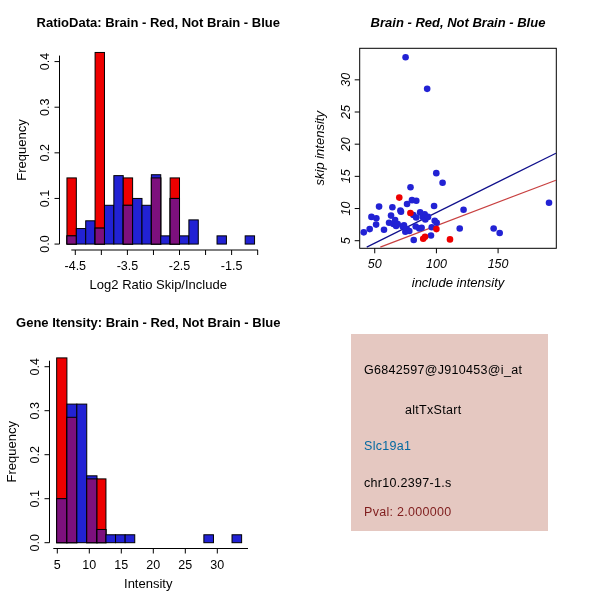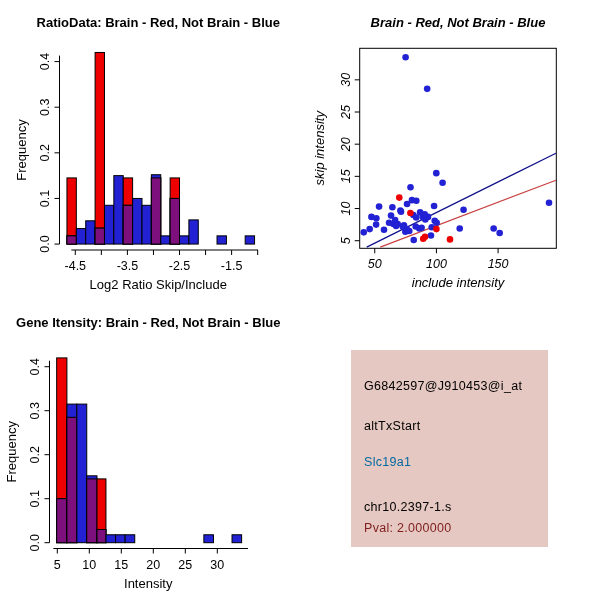--- a/index.html
+++ b/index.html
@@ -4,34 +4,34 @@
 <style>
   html,body{margin:0;padding:0;}
   body{
     width:600px;height:600px;position:relative;background:#ffffff;
     font-family:"Liberation Sans",sans-serif;overflow:hidden;
   }
   .panel{position:absolute;width:300px;height:300px;}
   #panel-tl{left:0;top:0;padding-left:10px;}
   #panel-tr{left:308px;top:0;font-style:italic;}
   #panel-bl{left:0;top:300px;text-align:right;}
-  #panel-br{left:300px;top:300px;text-align:center;}
+  #panel-br{left:300px;top:284px;text-align:center;}
   svg.chart{display:block;width:300px;height:300px;}
   svg.chart text{font-family:"Liberation Sans",sans-serif;}
   .pink-box{
     position:absolute;left:51px;top:50px;width:197px;height:197px;
   }
   .info-line{
     position:absolute;left:13px;font-size:12.5px;letter-spacing:0.3px;
     white-space:nowrap;color:#000;
   }
   .il-0{top:29px;}
-  .il-1{top:69px;}
+  .il-1{top:69px;margin-left:41px;}
   .il-2{top:105px;}
-  .il-3{top:142px;margin-top:8px;}
+  .il-3{top:142px;}
   .il-4{top:171px;}
 </style>
 </head>
 <body>
 
 <div class="panel" id="panel-tl">
   <svg class="chart" width="300" height="300">
       <text x="148.25" y="27" text-anchor="middle" font-size="13" fill="#000" font-weight="bold">RatioData: Brain - Red, Not Brain - Blue</text>
       <line x1="61.28957783641161" y1="250" x2="248" y2="250" stroke="#000000" stroke-width="1"></line>
       <line x1="49.5" y1="244.06934306569343" x2="49.5" y2="55.587591240875895" stroke="#000000" stroke-width="1"></line>

